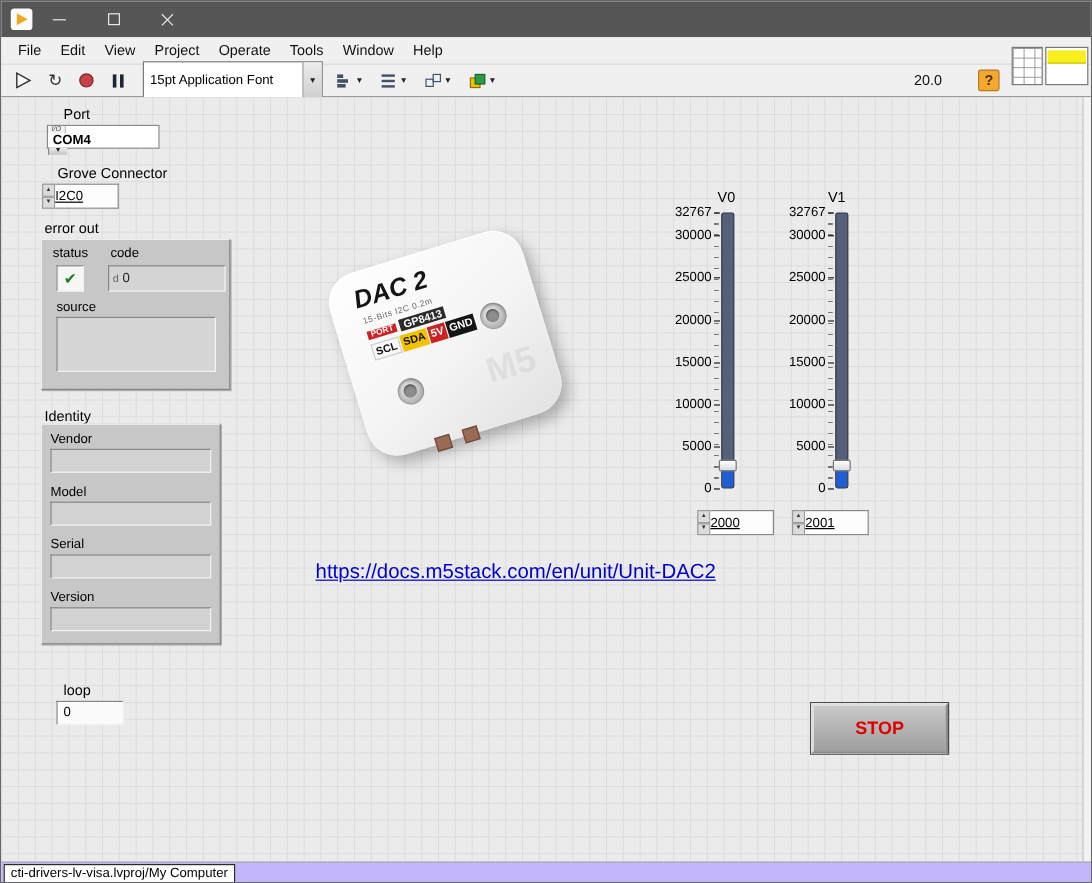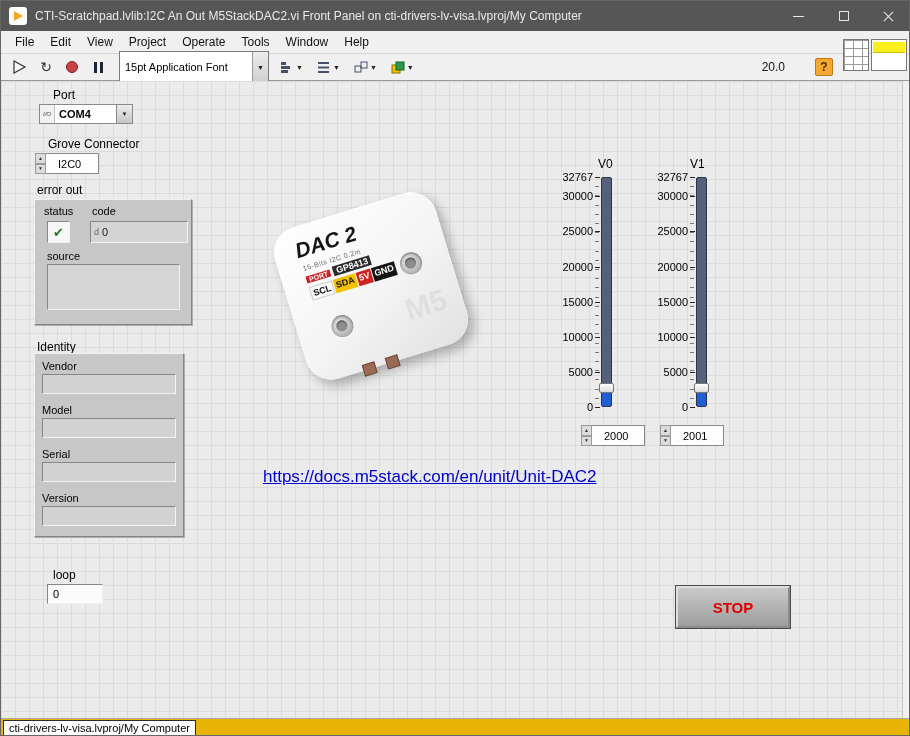--- a/index.html
+++ b/index.html
@@ -50,24 +50,24 @@
     background-image:linear-gradient(#dcdcdc 1px, transparent 1px), linear-gradient(90deg, #dcdcdc 1px, transparent 1px);
     background-size:14px 14px; overflow:hidden; }
   .vscroll { position:absolute; right:0; top:0; width:9px; height:100%; background:#f2f2f2; border-left:1px solid #c4c4c4; }
 
   .ctl-label { position:absolute; font-size:12px; color:#000; white-space:nowrap; }
 
   
   .spin-ctl { position:absolute; height:21px; display:flex; }
   .spinner { width:11px; display:flex; flex-direction:column; }
   .spinner i { flex:1; display:flex; align-items:center; justify-content:center; font-size:5px; color:#333; background:#dcdcdc; border:1px solid #9a9a9a; font-style:normal; line-height:1; }
-  .spin-field { flex:1; background:#fdfdfd; border:1px solid #8a8a8a; border-left:none; font-size:11px; display:flex; align-items:center; padding-left:12px; color:#000; }
-
-  
-  .visa-ctl { position:absolute; display:flex; height:20px; width:94px; border:1px solid #8a8a8a; background:#fff; }
+  .spin-field { flex:1; background:#fdfdfd; border:1px solid #8a8a8a; border-left:none; font-size:11px; display:flex; align-items:center; padding-left:0; color:#000;text-decoration:underline; }
+
+  
+  .visa-ctl { position:absolute; display:flex; height:20px; width:94px; border:1px solid #8a8a8a; background:#fff;flex-direction:column; }
   .io-glyph { width:15px; font-size:6px; display:flex; align-items:center; justify-content:center; border-right:1px solid #c0c0c0; background:#f1f1f1; color:#444; font-style:italic; }
   .visa-text { flex:1; font-size:11px; display:flex; align-items:center; padding-left:4px; font-weight:bold; color:#000; }
   .visa-dd { width:16px; background:linear-gradient(#ececec,#c6c6c6); border-left:1px solid #8a8a8a; display:flex; align-items:center; justify-content:center; }
   .dd-sm { font-size:6px; color:#222; }
 
   
   .cluster { position:absolute; background:#c7c7c7; border-top:1px solid #f0f0f0; border-left:1px solid #f0f0f0; border-right:1px solid #858585; border-bottom:1px solid #858585; box-shadow:1px 1px 0 #adadad; }
   .sub-label { position:absolute; font-size:11px; color:#000; }
   .recessed { border-top:1px solid #868686; border-left:1px solid #868686; border-right:1px solid #f2f2f2; border-bottom:1px solid #f2f2f2; }
   .status-led { position:absolute; width:23px; height:22px; background:#f6f6f6; display:flex; align-items:center; justify-content:center; }
@@ -116,31 +116,30 @@
   .track { position:absolute; left:52px; top:6px; width:11px; height:230px; background:#55607a; border:1px solid #2e3646; border-radius:2px; }
   .fill { position:absolute; left:0; bottom:0; width:100%; height:14px; background:#1f5fd6; }
   .thumb { position:absolute; left:-3px; bottom:13px; width:15px; height:10px; background:linear-gradient(#ffffff,#dadada); border:1px solid #777; border-radius:2px; }
 
   
   .stop-btn { position:absolute; left:675px; top:505px; width:114px; height:42px;
     background:linear-gradient(#c9c9c9,#9e9e9e); border:2px outset #dfdfdf; box-shadow:0 0 0 1px #4a4a4a;
     color:#e00000; font-weight:bold; font-size:15px; display:flex; align-items:center; justify-content:center; }
 
   
-  .statusbar { position:absolute; left:0; top:717px; width:910px; height:19px; background:#eab308; border-top:1px solid #a8a8a8; display:flex; align-items:center; }
+  .statusbar { position:absolute; left:0; top:717px; width:910px; height:19px; background:#c4b5fd; border-top:1px solid #a8a8a8; display:flex; align-items:center; }
   .proj-tab { margin-left:2px; background:#ffffff; border:1px solid #2a2a2a; font-size:11px; padding:0 5px; height:16px; display:flex; align-items:center; color:#000; white-space:nowrap; }
 </style>
 </head>
 <body>
 
 <div class="window">
 
   <div class="titlebar">
     <div class="lv-logo"></div>
-    <div class="title-text">CTI-Scratchpad.lvlib:I2C An Out M5StackDAC2.vi Front Panel on cti-drivers-lv-visa.lvproj/My Computer</div>
     <div class="win-btns">
       <div class="win-btn">
           <i class="glyph-min"></i>
         </div>
       <div class="win-btn">
           <i class="glyph-max"></i>
         </div>
       <div class="win-btn">
           <i class="glyph-x1"></i>
           <i class="glyph-x2"></i>

